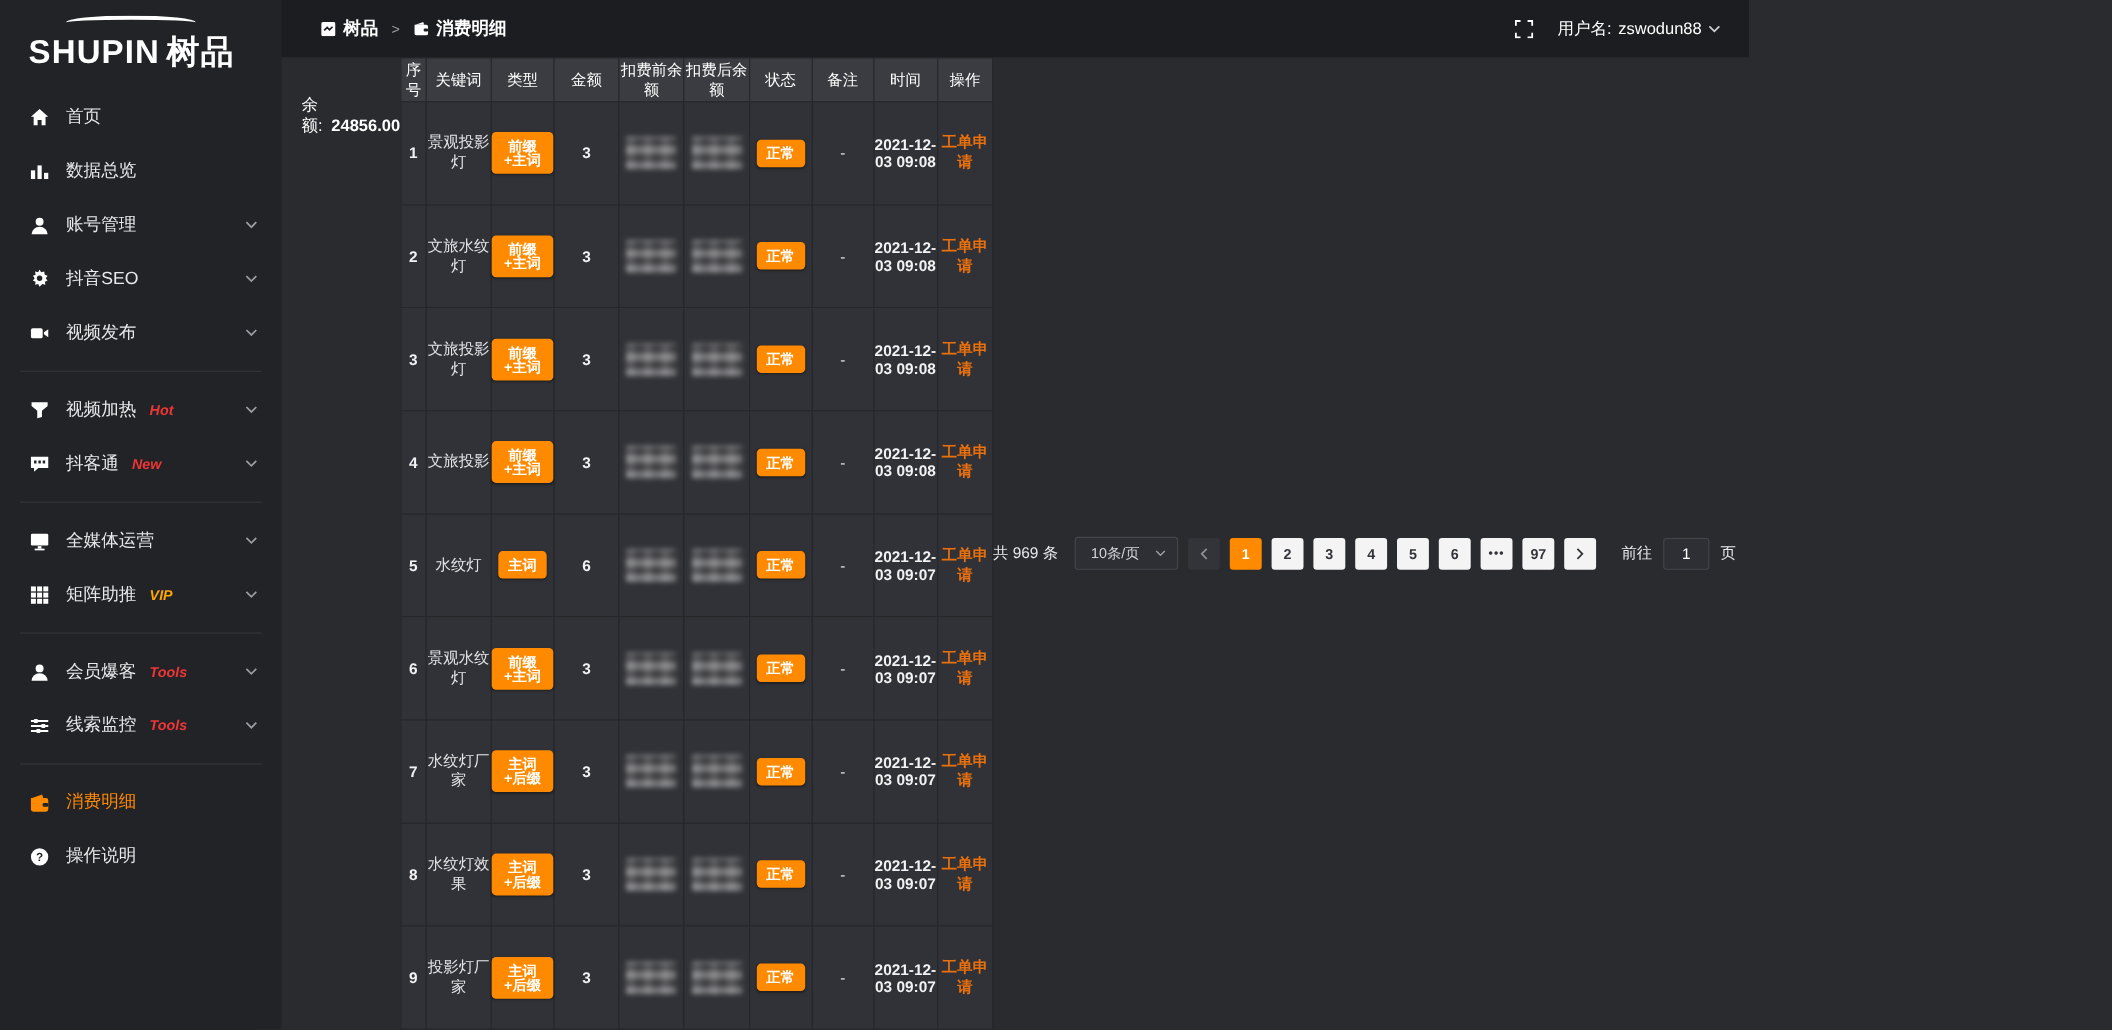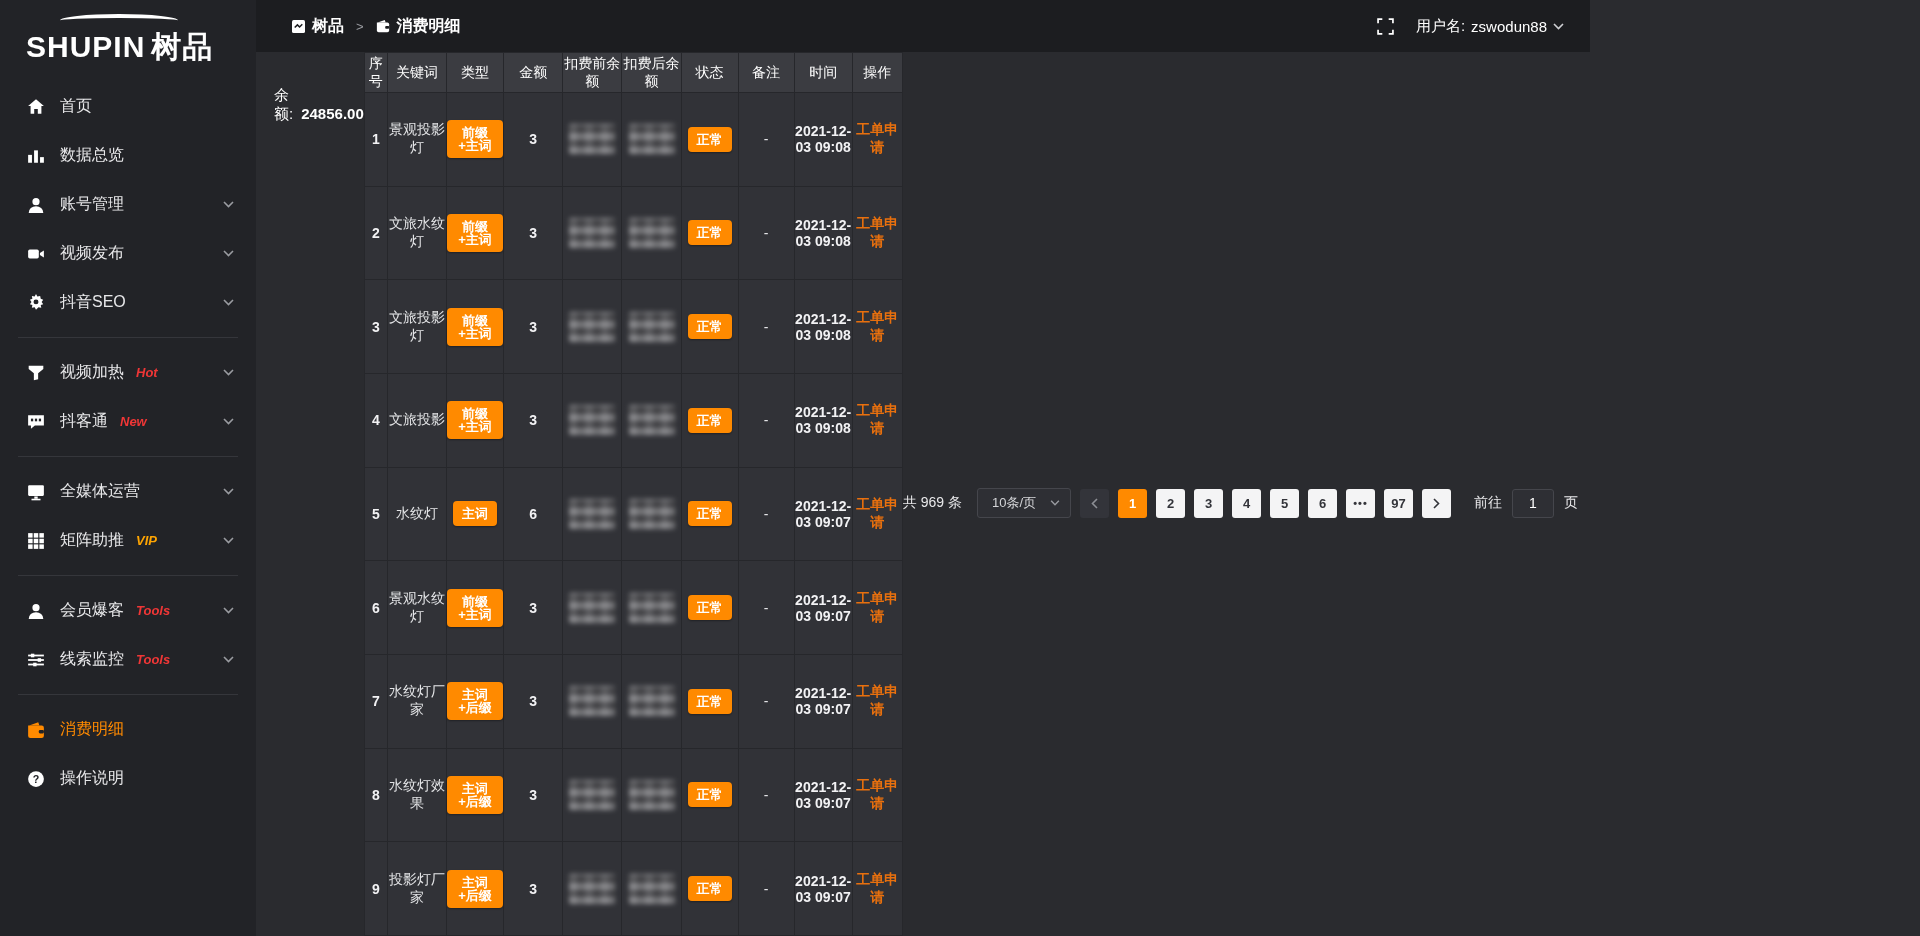--- a/index.html
+++ b/index.html
@@ -127,40 +127,40 @@
         <span class="mi-caret">
           <svg width="11" height="7" viewBox="0 0 11 7">
               <polyline points="1,1 5.5,5.5 10,1" fill="none" stroke="#9a9ca1" stroke-width="1.6"></polyline>
             </svg>
         </span>
       </li>
 
       <li class="menu-item">
         <span class="mi-icon">
           <svg width="18" height="18" viewBox="0 0 16 16">
+              <path d="M8 0l1.2 2.2 2.5-.5.5 2.5L14.4 5 13 7l1.4 2-2.2.8.5 2.5-2.5-.5L8 14l-1.2-2.2-2.5.5.5-2.5L2.6 9 4 7 2.6 5l2.2-.8-.5-2.5 2.5.5Z" fill="#fff"></path>
+              <circle cx="8" cy="7" r="2.2" fill="#222327"></circle>
+            </svg>
+        </span>
+        <span class="mi-label">抖音SEO</span>
+        <span class="mi-caret">
+          <svg width="11" height="7" viewBox="0 0 11 7">
+              <polyline points="1,1 5.5,5.5 10,1" fill="none" stroke="#9a9ca1" stroke-width="1.6"></polyline>
+            </svg>
+        </span>
+      </li>
+
+      <li class="menu-item">
+        <span class="mi-icon">
+          <svg width="18" height="18" viewBox="0 0 16 16">
               <rect x="1" y="4" width="9.5" height="8" rx="1.5" fill="#fff"></rect>
               <path d="M11.5 7.2 L15 4.8 V11.2 L11.5 8.8 Z" fill="#fff"></path>
             </svg>
         </span>
         <span class="mi-label">视频发布</span>
-        <span class="mi-caret">
-          <svg width="11" height="7" viewBox="0 0 11 7">
-              <polyline points="1,1 5.5,5.5 10,1" fill="none" stroke="#9a9ca1" stroke-width="1.6"></polyline>
-            </svg>
-        </span>
-      </li>
-
-      <li class="menu-item">
-        <span class="mi-icon">
-          <svg width="18" height="18" viewBox="0 0 16 16">
-              <path d="M8 0l1.2 2.2 2.5-.5.5 2.5L14.4 5 13 7l1.4 2-2.2.8.5 2.5-2.5-.5L8 14l-1.2-2.2-2.5.5.5-2.5L2.6 9 4 7 2.6 5l2.2-.8-.5-2.5 2.5.5Z" fill="#fff"></path>
-              <circle cx="8" cy="7" r="2.2" fill="#222327"></circle>
-            </svg>
-        </span>
-        <span class="mi-label">抖音SEO</span>
         <span class="mi-caret">
           <svg width="11" height="7" viewBox="0 0 11 7">
               <polyline points="1,1 5.5,5.5 10,1" fill="none" stroke="#9a9ca1" stroke-width="1.6"></polyline>
             </svg>
         </span>
       </li>
 
       <li class="menu-divider"></li>
 
       <li class="menu-item">

